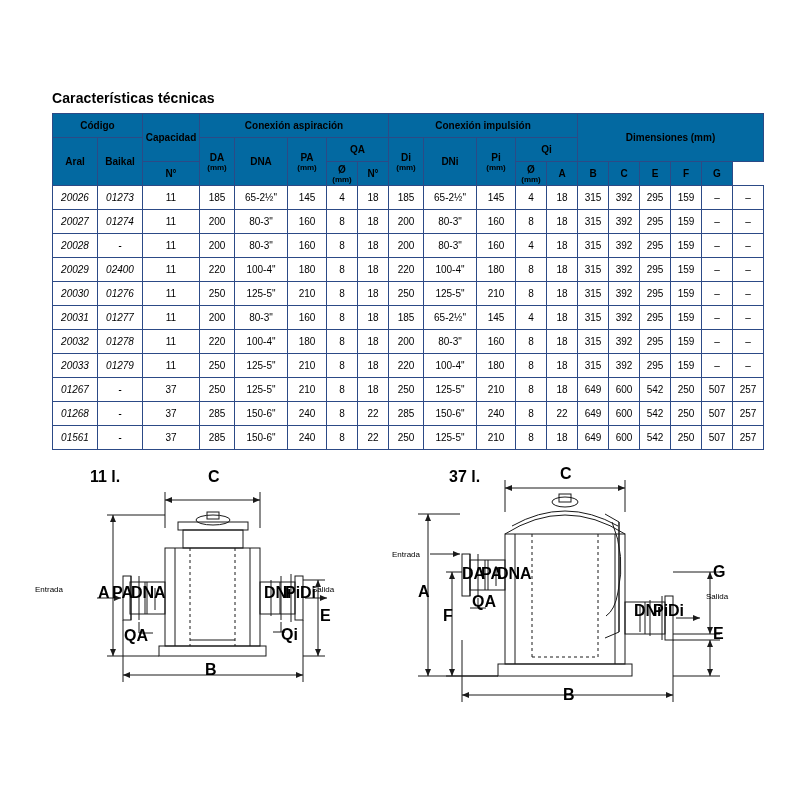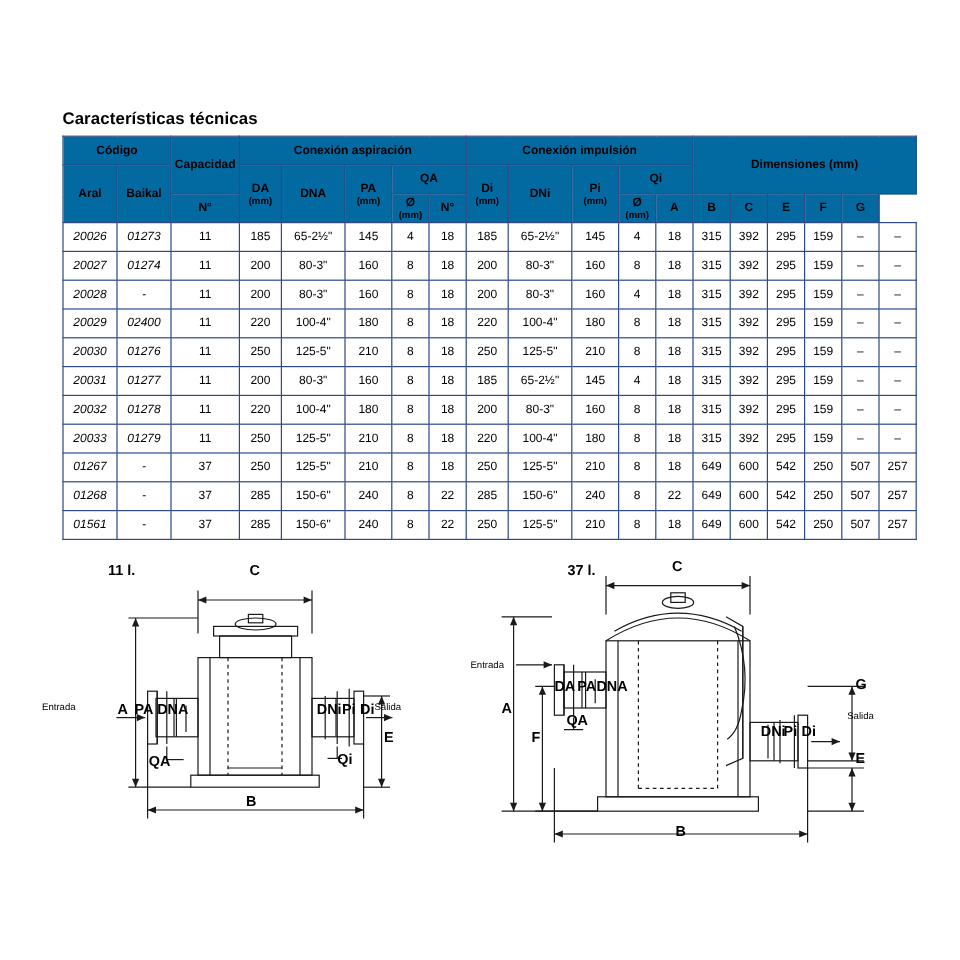--- a/index.html
+++ b/index.html
@@ -61,21 +61,21 @@
   .c-qio{width:30px;}
   .c-dim{width:30px;}
 
   .drawings{
     position:absolute;
     left:0; top:440px;
     width:800px; height:320px;
   }
   .lbl{
     position:absolute;
-    font-size:12px;
+    font-size:16px;
     font-family:"Liberation Sans", sans-serif;
   }
   .lbl.b{font-weight:bold;}
   .lbl.sm{font-size:8px;}
 </style>
 </head>
 <body>
 
 <div class="title">Características técnicas</div>
 
@@ -450,21 +450,21 @@
   <div class="lbl b" style="left:124px; top:187px;">QA</div>
   <div class="lbl b" style="left:208px; top:28px;">C</div>
   <div class="lbl b" style="left:205px; top:221px;">B</div>
   <div class="lbl b" style="left:264px; top:144px;">DNi</div>
   <div class="lbl b" style="left:285px; top:144px;">Pi</div>
   <div class="lbl b" style="left:300px; top:144px;">Di</div>
   <div class="lbl b" style="left:281px; top:186px;">Qi</div>
   <div class="lbl b" style="left:320px; top:167px;">E</div>
   <div class="lbl sm" style="left:312px; top:145px;">Salida</div>
 
-  <div class="lbl b" style="left:473px; top:28px;">37 l.</div>
+  <div class="lbl b" style="left:449px; top:28px;">37 l.</div>
 
   <svg width="390" height="280" style="position:absolute;left:400px;top:22px;">
     <g fill="none" stroke="#1a1a1a" stroke-width="1">
 
       <rect x="105" y="72" width="120" height="130"></rect>
       <line x1="115" y1="72" x2="115" y2="202"></line>
       <line x1="215" y1="72" x2="215" y2="202"></line>
 
       <path d="M105 72 q60 -38 120 0"></path>
       <path d="M112 64 q53 -30 106 0"></path>

